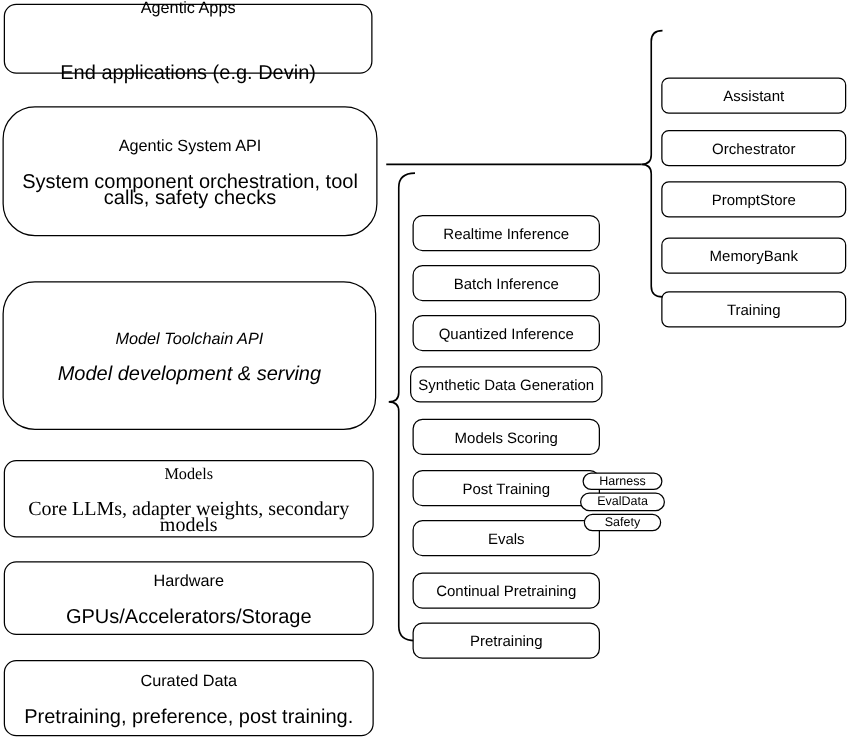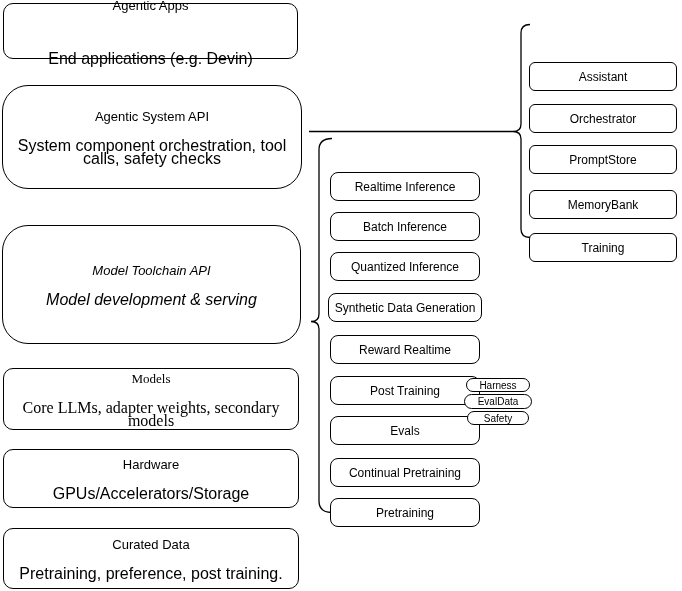--- a/index.html
+++ b/index.html
@@ -69,21 +69,21 @@
 
   <div class="bigbox" style="left:3px;top:528px;width:296px;height:61px;border-radius:10px;">
     <div class="title">Curated Data</div>
     <div class="sub">Pretraining, preference, post training.</div>
   </div>
 
   <div class="mbox" style="top:144px;">Realtime Inference</div>
   <div class="mbox" style="top:184px;">Batch Inference</div>
   <div class="mbox" style="top:224px;">Quantized Inference</div>
   <div class="mbox" style="top:265px;left:328px;width:154px;">Synthetic Data Generation</div>
-  <div class="mbox" style="top:307px;">Reward Realtime</div>
+  <div class="mbox" style="top:307px;">Models Scoring</div>
   <div class="mbox" style="top:348px;">Post Training</div>
   <div class="mbox" style="top:388px;">Evals</div>
   <div class="mbox" style="top:430px;">Continual Pretraining</div>
   <div class="mbox" style="top:470px;">Pretraining</div>
 
   <div class="pill" style="left:466px;top:378px;width:64px;height:14px;">Harness</div>
   <div class="pill" style="left:464px;top:394px;width:68px;height:15px;">EvalData</div>
   <div class="pill" style="left:467px;top:411px;width:62px;height:14px;">Safety</div>
 
   <div class="rbox" style="top:34px;">Assistant</div>

